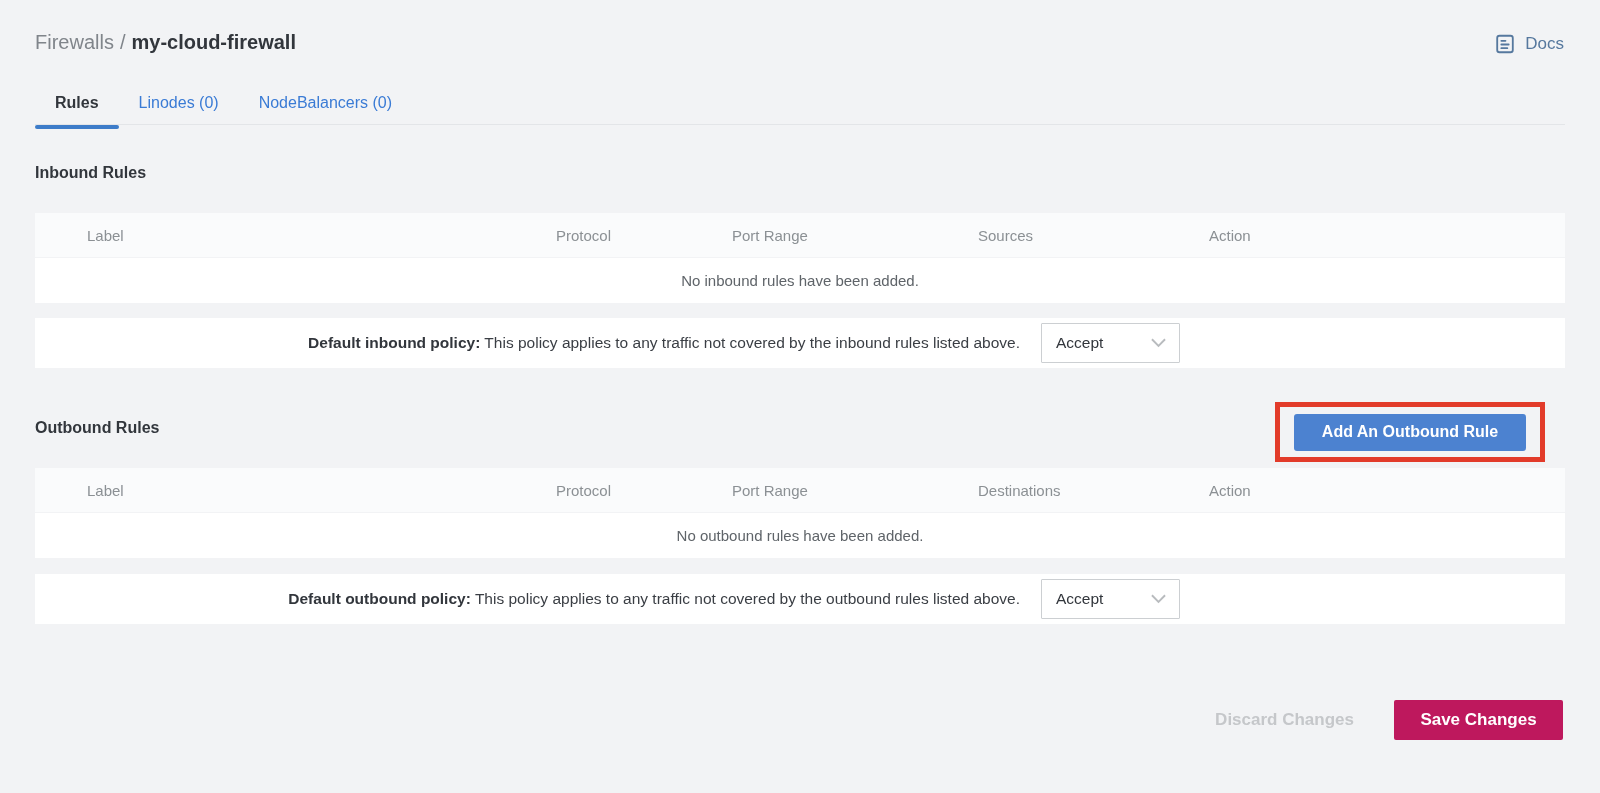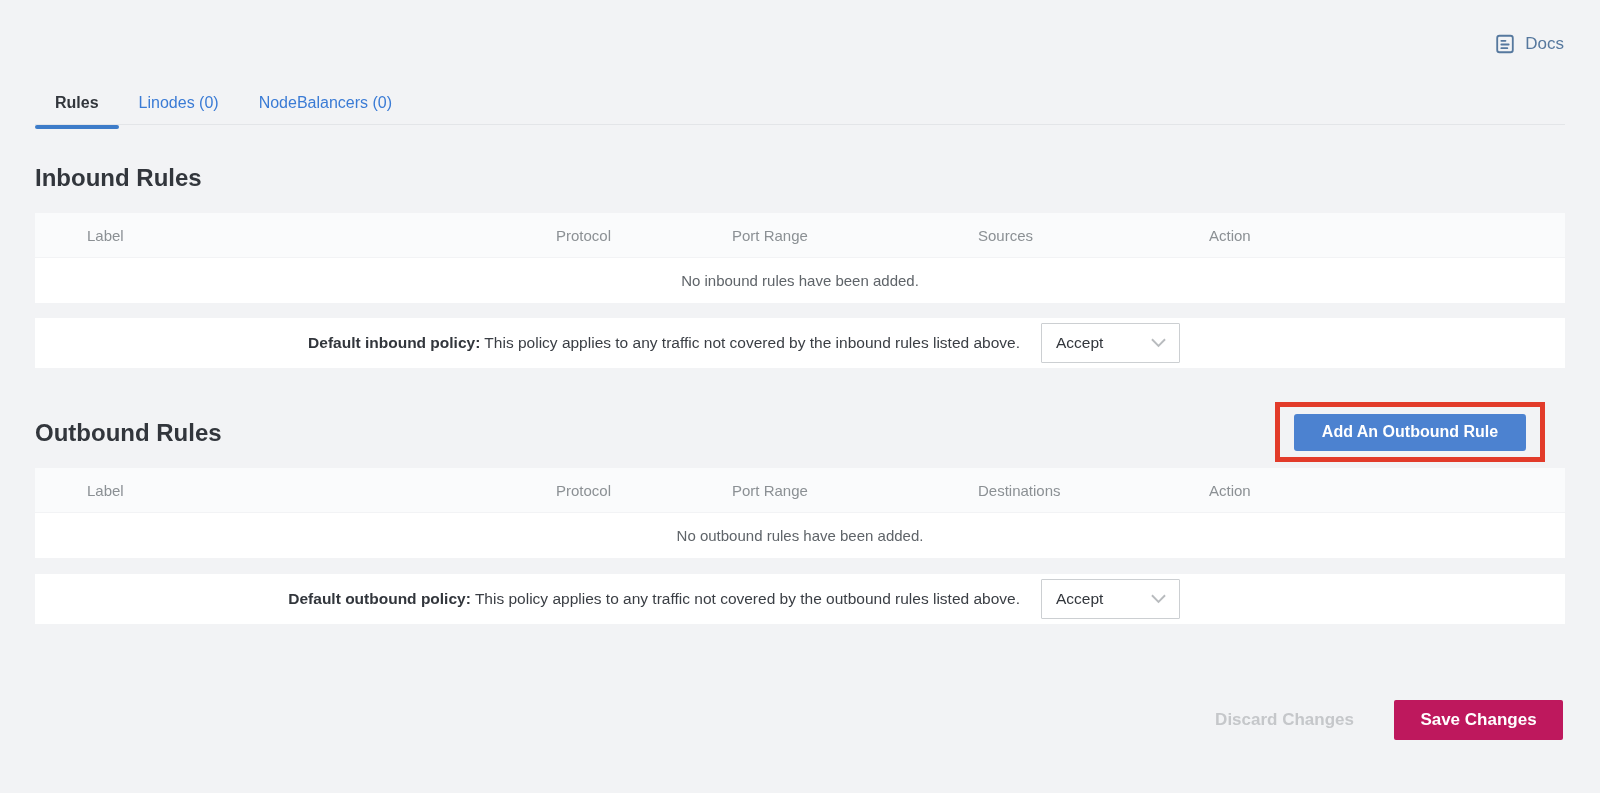--- a/index.html
+++ b/index.html
@@ -36,21 +36,21 @@
     cursor:pointer; white-space:nowrap;
   }
   .tab.active { color:#32363c; font-weight:700; }
   .tab.active::after {
     content:""; position:absolute; left:0; right:0; bottom:0;
     height:4px; background:#3d7cc9; border-radius:2px;
   }
   .tab-divider { position:absolute; top:124px; left:35px; width:1530px; height:1px; background:#e3e5e8; }
 
   
-  .section-title { position:absolute; left:35px; font-size:24px; font-weight:700; color:#32363c; }
+  .section-title { position:absolute; left:35px; font-size:16px; font-weight:700; color:#32363c; }
   .title-inbound  { top:164px; }
   .title-outbound { top:419px; }
 
   
   .highlight {
     position:absolute; border:5px solid #e23b2a;
     display:flex; align-items:center; justify-content:center;
   }
   .hl-inbound  { top:148px; left:1288px; width:257px; height:59px; }
   .hl-outbound { top:402px; left:1275px; width:270px; height:60px; }
@@ -113,20 +113,23 @@
     font-family:"Liberation Sans", sans-serif;
     font-size:17px; font-weight:700;
     cursor:default;
   }
 </style>
 </head>
 <body>
 
 <div class="page">
 
+  <div class="breadcrumb">
+    <span class="crumb-link">Firewalls</span><span class="sep">/</span><span class="current">my-cloud-firewall</span>
+  </div>
 
   <div class="docs-link">
     <span style="display:flex;">
       <svg width="22" height="22" viewBox="0 0 24 24" fill="none" stroke="#56789e" stroke-width="2" stroke-linecap="round">
         <rect x="3.5" y="3" width="17" height="18" rx="2.5"></rect>
         <line x1="8" y1="8.5" x2="12.5" y2="8.5"></line>
         <line x1="8" y1="12.5" x2="16" y2="12.5"></line>
         <line x1="8" y1="16.5" x2="14.5" y2="16.5"></line>
       </svg>
     </span>

